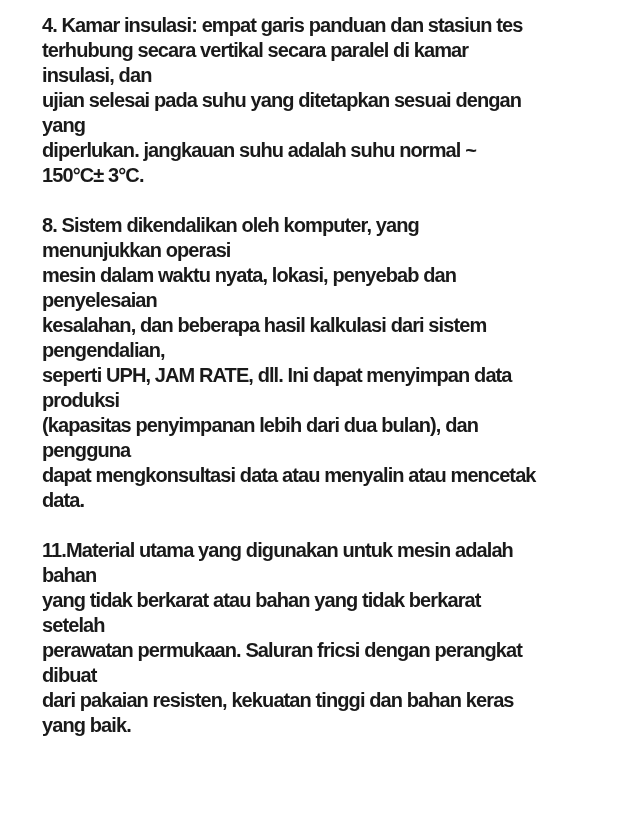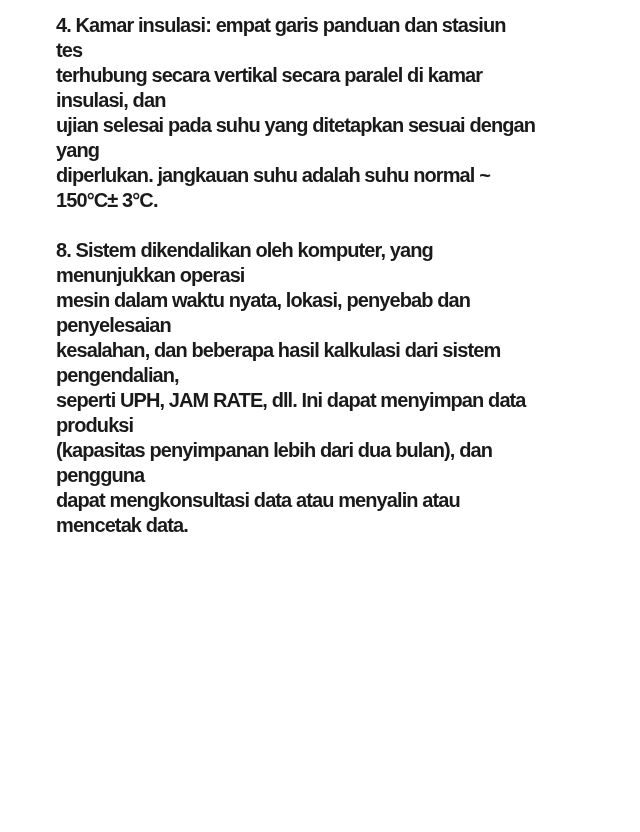--- a/index.html
+++ b/index.html
@@ -9,21 +9,21 @@
   }
   body {
     width: 640px;
     height: 832px;
     overflow: hidden;
   }
   .doc {
     box-sizing: border-box;
     width: 544px;
     height: 832px;
-    padding: 13px 8px 0 56px;
+    padding: 13px 8px 0 42px;
     background: #ffffff;
   }
   .doc p {
     margin: 0 0 25px 0;
     font-family: "Liberation Sans", sans-serif;
     font-size: 20px;
     line-height: 25px;
     font-weight: 600;
     letter-spacing: -0.9px;
     color: #1a1a1a;
@@ -37,13 +37,17 @@
   <p>4. Kamar insulasi: empat garis panduan dan stasiun tes
 terhubung secara vertikal secara paralel di kamar insulasi, dan
 ujian selesai pada suhu yang ditetapkan sesuai dengan yang
 diperlukan. jangkauan suhu adalah suhu normal ~ 150°C± 3°C.</p>
   <p>8. Sistem dikendalikan oleh komputer, yang menunjukkan operasi
 mesin dalam waktu nyata, lokasi, penyebab dan penyelesaian
 kesalahan, dan beberapa hasil kalkulasi dari sistem pengendalian,
 seperti UPH, JAM RATE, dll. Ini dapat menyimpan data produksi
 (kapasitas penyimpanan lebih dari dua bulan), dan pengguna
 dapat mengkonsultasi data atau menyalin atau mencetak data.</p>
+  <p>11.Material utama yang digunakan untuk mesin adalah bahan
+yang tidak berkarat atau bahan yang tidak berkarat setelah
+perawatan permukaan. Saluran fricsi dengan perangkat dibuat
+dari pakaian resisten, kekuatan tinggi dan bahan keras yang baik.</p>
 </main>
 
 </body></html>

